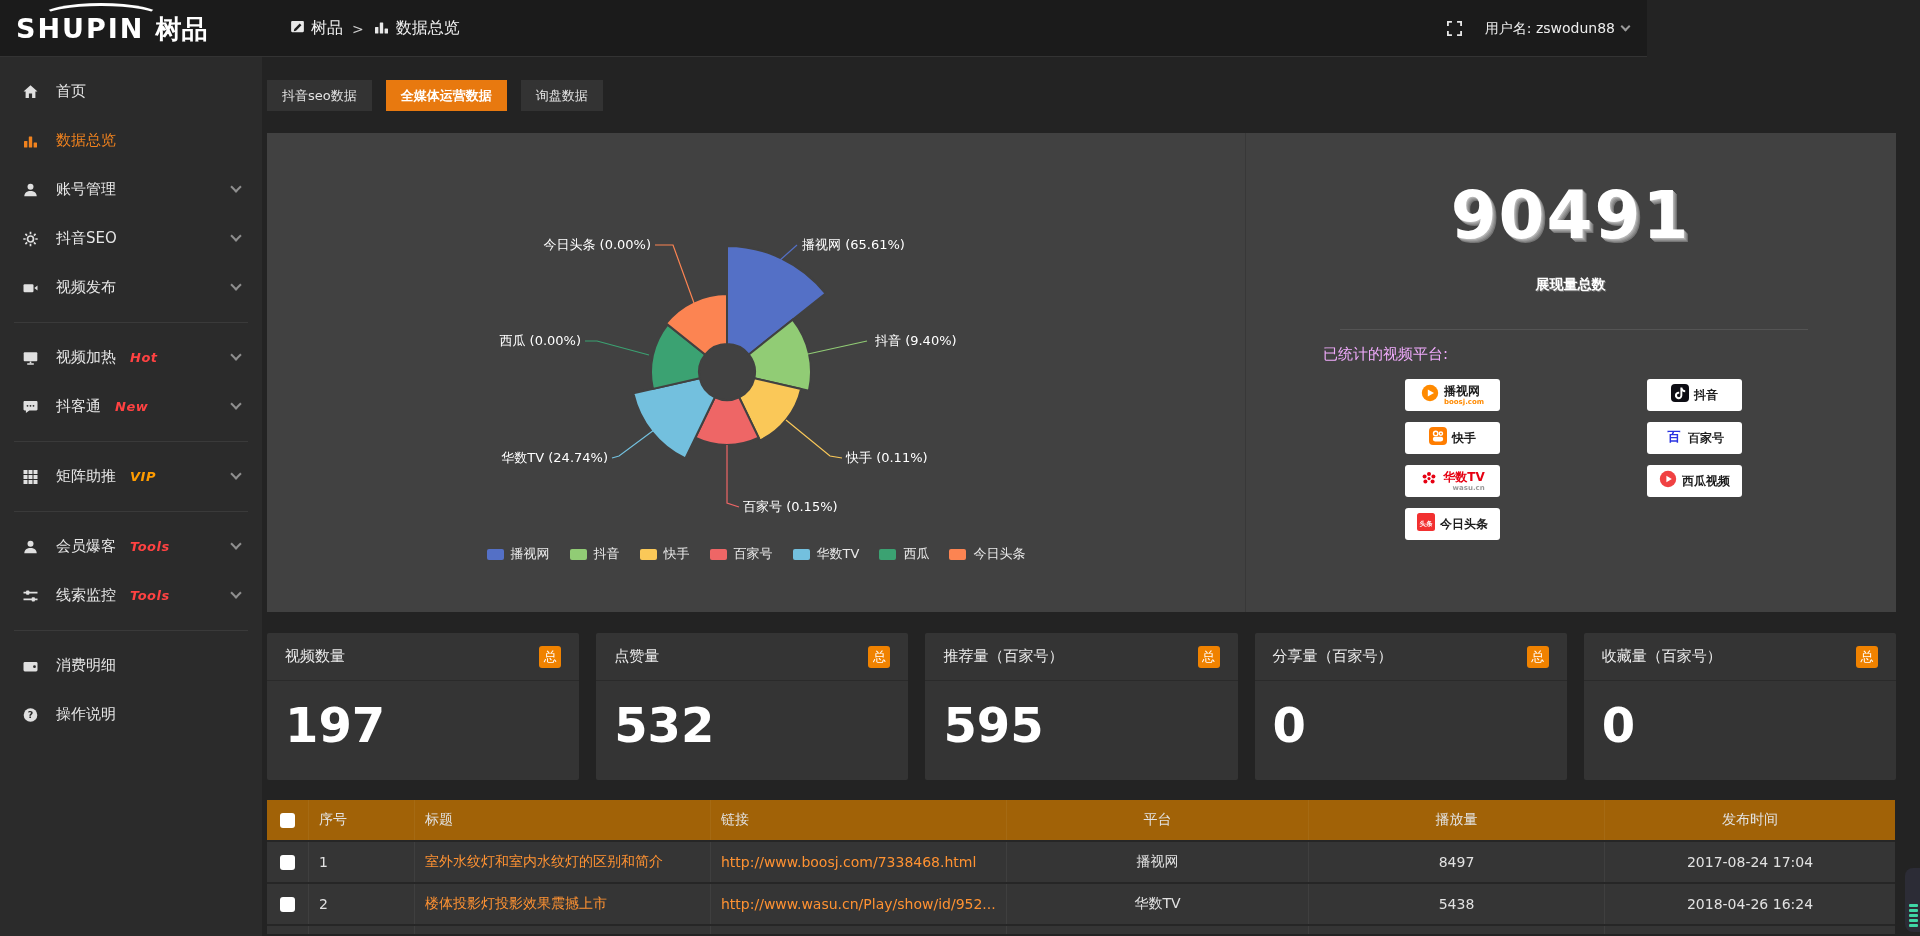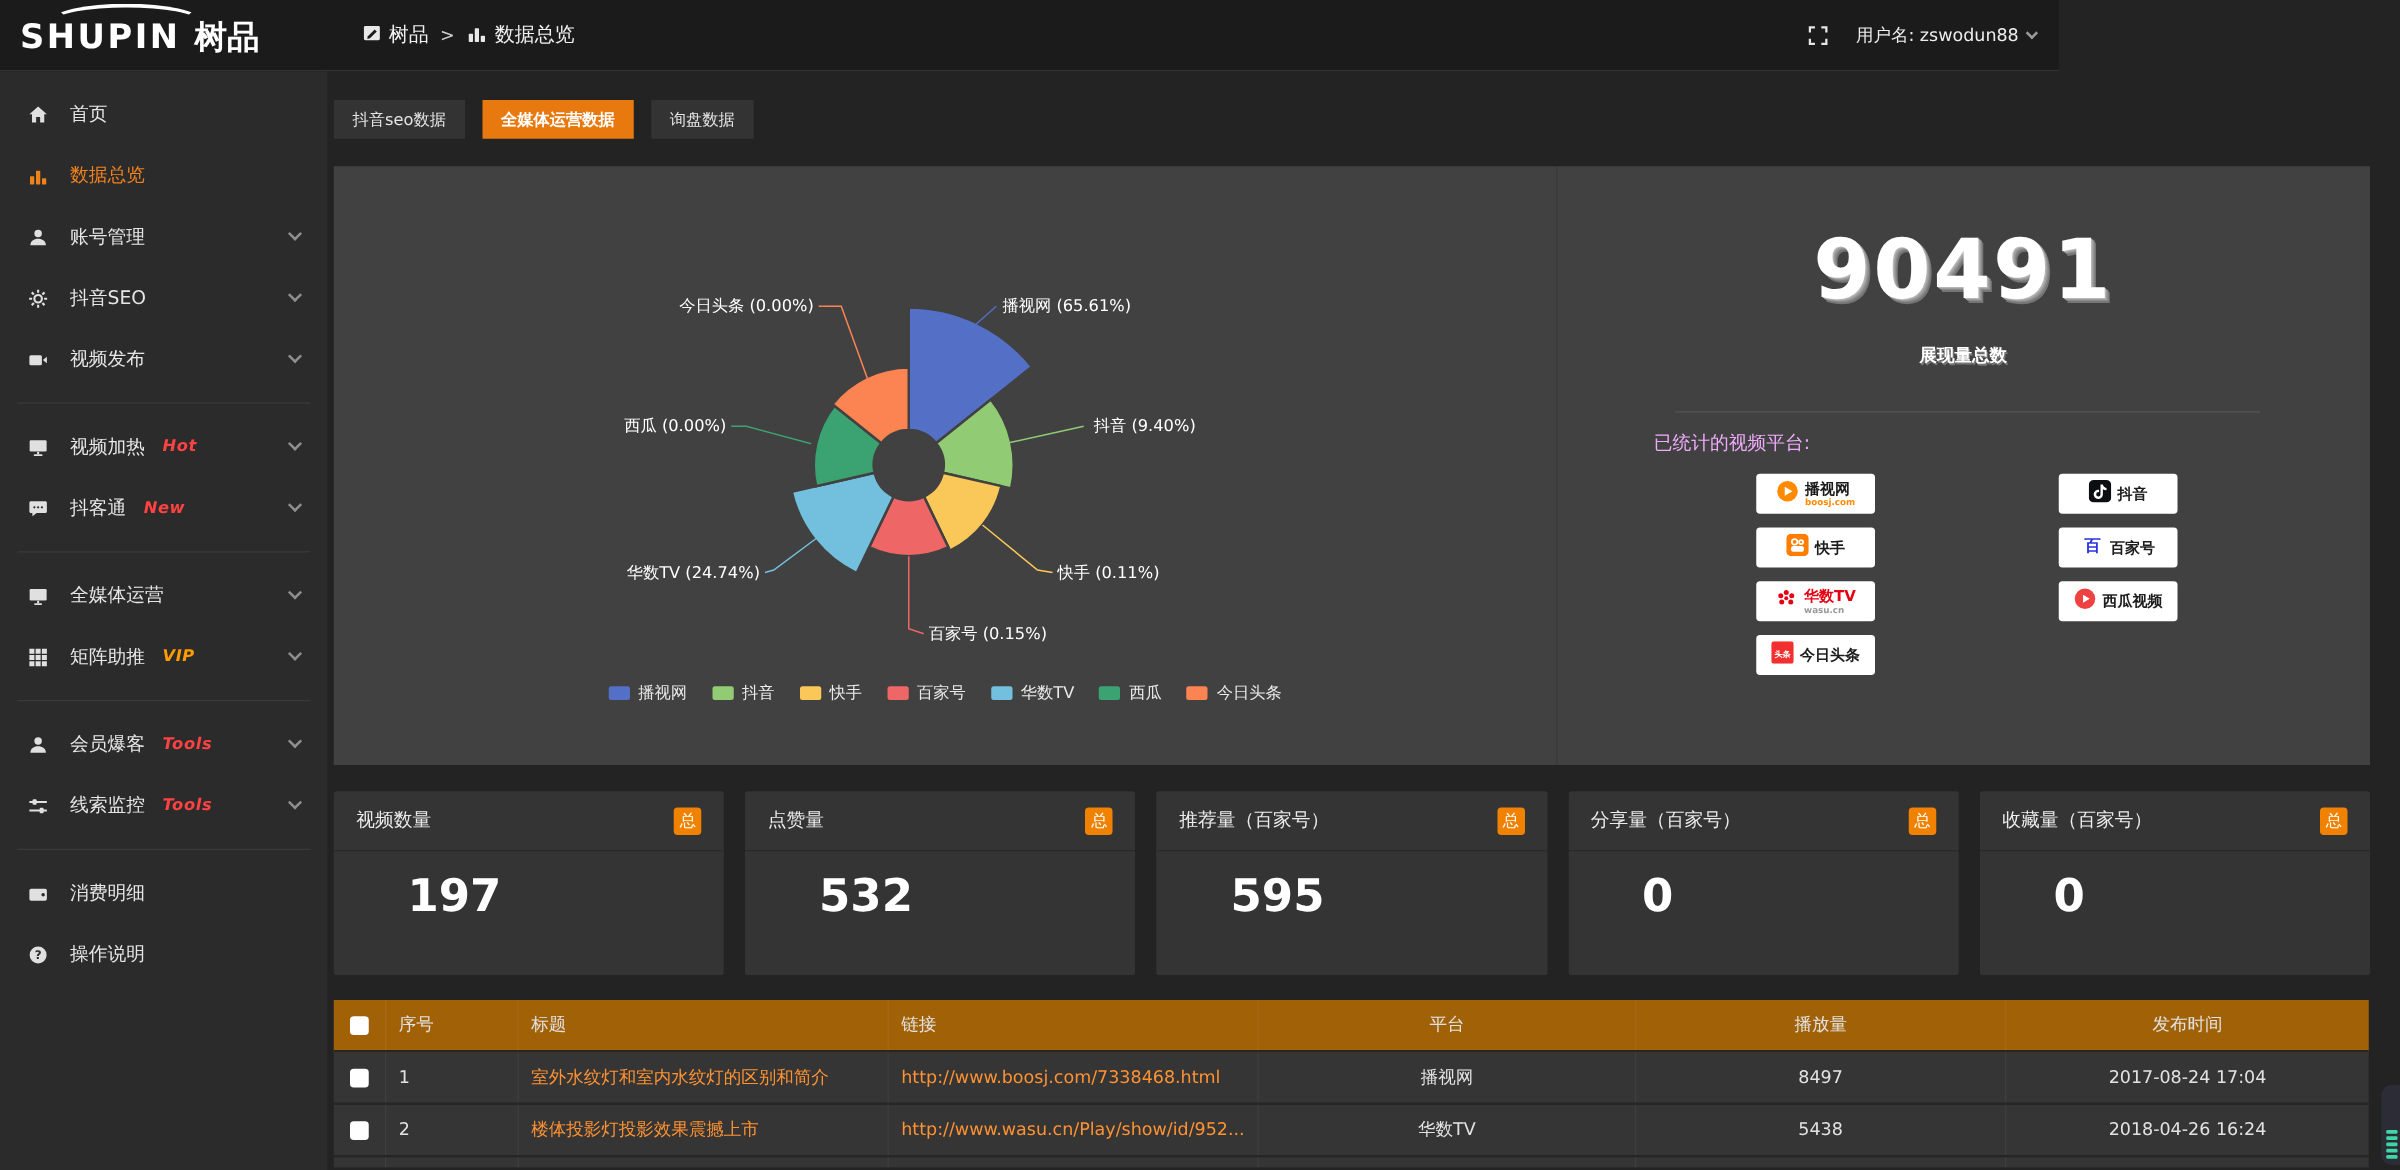--- a/index.html
+++ b/index.html
@@ -45,29 +45,29 @@
   .total-num { position:absolute; left:978px; width:651px; top:44px; text-align:center; font-size:66px; font-weight:800; color:#fff; letter-spacing:2px;
                text-shadow:1px 1px 0 #b5b5b5, 2px 2px 0 #9e9e9e, 3px 3px 0 #8a8a8a, 4px 4px 0 #757575; }
   .total-label { position:absolute; left:978px; width:651px; top:143px; text-align:center; font-size:14px; font-weight:700; color:#fff; text-shadow:1px 1px 0 #777; }
   .h-divider { position:absolute; left:1073px; top:196px; width:468px; height:1px; background:#545454; }
   .platforms-title { position:absolute; left:1056px; top:212px; font-size:15px; color:#f0abfc; }
   .platform-cols { position:absolute; left:1138px; top:246px; display:flex; gap:147px; }
   .platform-col { display:flex; flex-direction:column; gap:11px; }
   .platform-badge { width:95px; height:32px; background:#fff; border-radius:3px; display:flex; align-items:center; justify-content:center; gap:5px; }
   .pb-text { display:flex; flex-direction:column; line-height:1; }
   .pb-name { font-size:12px; font-weight:700; color:#1d1d1d; white-space:nowrap; }
-  .pb-sub { font-size:7px; font-weight:700; margin-top:2px; }
+  .pb-sub { font-size:7px; font-weight:700; margin-top:2px;text-align:right; }
 
   
   .cards { position:absolute; left:267px; top:633px; width:1629px; display:flex; gap:17px; }
   .card { flex:1; height:147px; background:#343434; border-radius:2px; }
   .card-head { height:48px; display:flex; align-items:center; justify-content:space-between; padding:0 18px; border-bottom:1px solid #2a2a2a; }
   .card-title { font-size:15px; color:#ececec; }
   .card-badge { width:22px; height:22px; background:#f08200; color:#fff; font-size:13px; border-radius:3px; display:flex; align-items:center; justify-content:center; }
-  .card-value { padding:16px 18px 0; font-size:36px; font-weight:600; color:#fff;margin-left:41px; }
+  .card-value { padding:16px 18px 0; font-size:48px; font-weight:600; color:#fff; }
 
   
   .data-table { position:absolute; left:267px; top:800px; width:1628px; }
   .trow { display:flex; height:42px; background:#353535; border-bottom:2px solid #262626; }
   .trow.thead { background:#a16207; }
   .trow.partial { height:8px; border-bottom:none; overflow:hidden; }
   .cell { display:flex; align-items:center; font-size:14px; color:#e2e2e2; padding:0 10px; height:100%; border-left:1px solid rgba(255,255,255,0.05); overflow:hidden; white-space:nowrap; }
   .cell:first-child { border-left:none; justify-content:center; }
   .cell.center { justify-content:center; }
   .link-text { color:#ff9232; cursor:pointer; }
@@ -203,33 +203,20 @@
                 <circle cx="8" cy="6.8" r="0.9"></circle>
                 <circle cx="11" cy="6.8" r="0.9"></circle>
               </g>
             </svg>
           </span>
           <span>抖客通</span>
           <span class="side-badge" style="color: rgb(255, 66, 66);">New</span>
           <span class="side-chev"></span>
         </div>
         <div class="side-divider"></div>
-        <div class="side-item">
-          <span class="s-icon">
-            <svg viewBox="0 0 16 16" width="17" height="16">
-              <g fill="currentColor">
-                <rect x="1.2" y="2.2" width="13.6" height="9.2" rx="1"></rect>
-                <rect x="7.2" y="11.6" width="1.6" height="2"></rect>
-                <rect x="4.8" y="13.5" width="6.4" height="1.4" rx="0.7"></rect>
-              </g>
-            </svg>
-          </span>
-          <span>全媒体运营</span>
-          <span class="side-chev"></span>
-        </div>
         <div class="side-item">
           <span class="s-icon">
             <svg viewBox="0 0 16 16" width="17" height="16">
               <g fill="currentColor">
                 <rect x="1" y="1" width="4" height="4"></rect>
                 <rect x="6" y="1" width="4" height="4"></rect>
                 <rect x="11" y="1" width="4" height="4"></rect>
                 <rect x="1" y="6" width="4" height="4"></rect>
                 <rect x="6" y="6" width="4" height="4"></rect>
                 <rect x="11" y="6" width="4" height="4"></rect>

